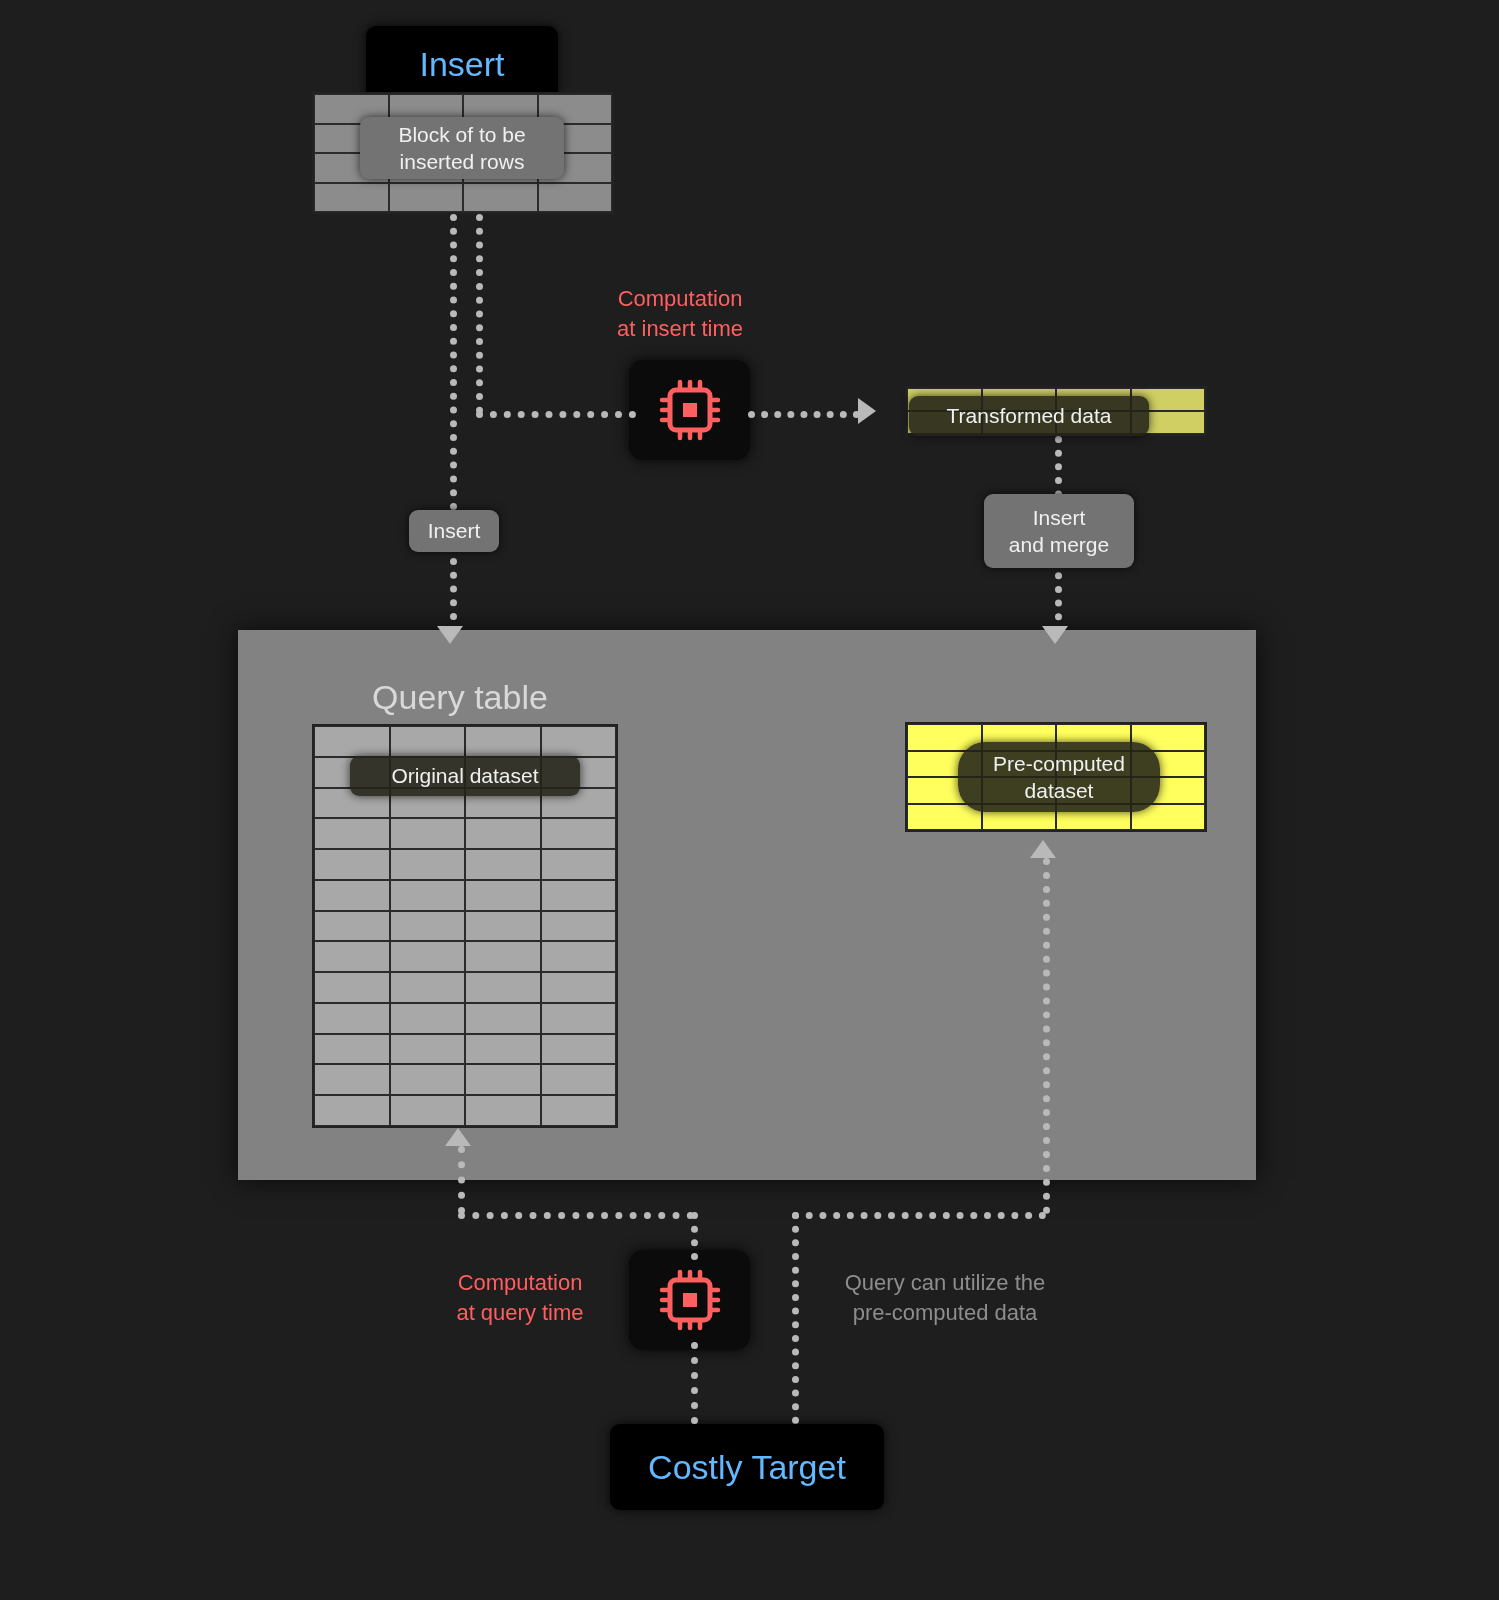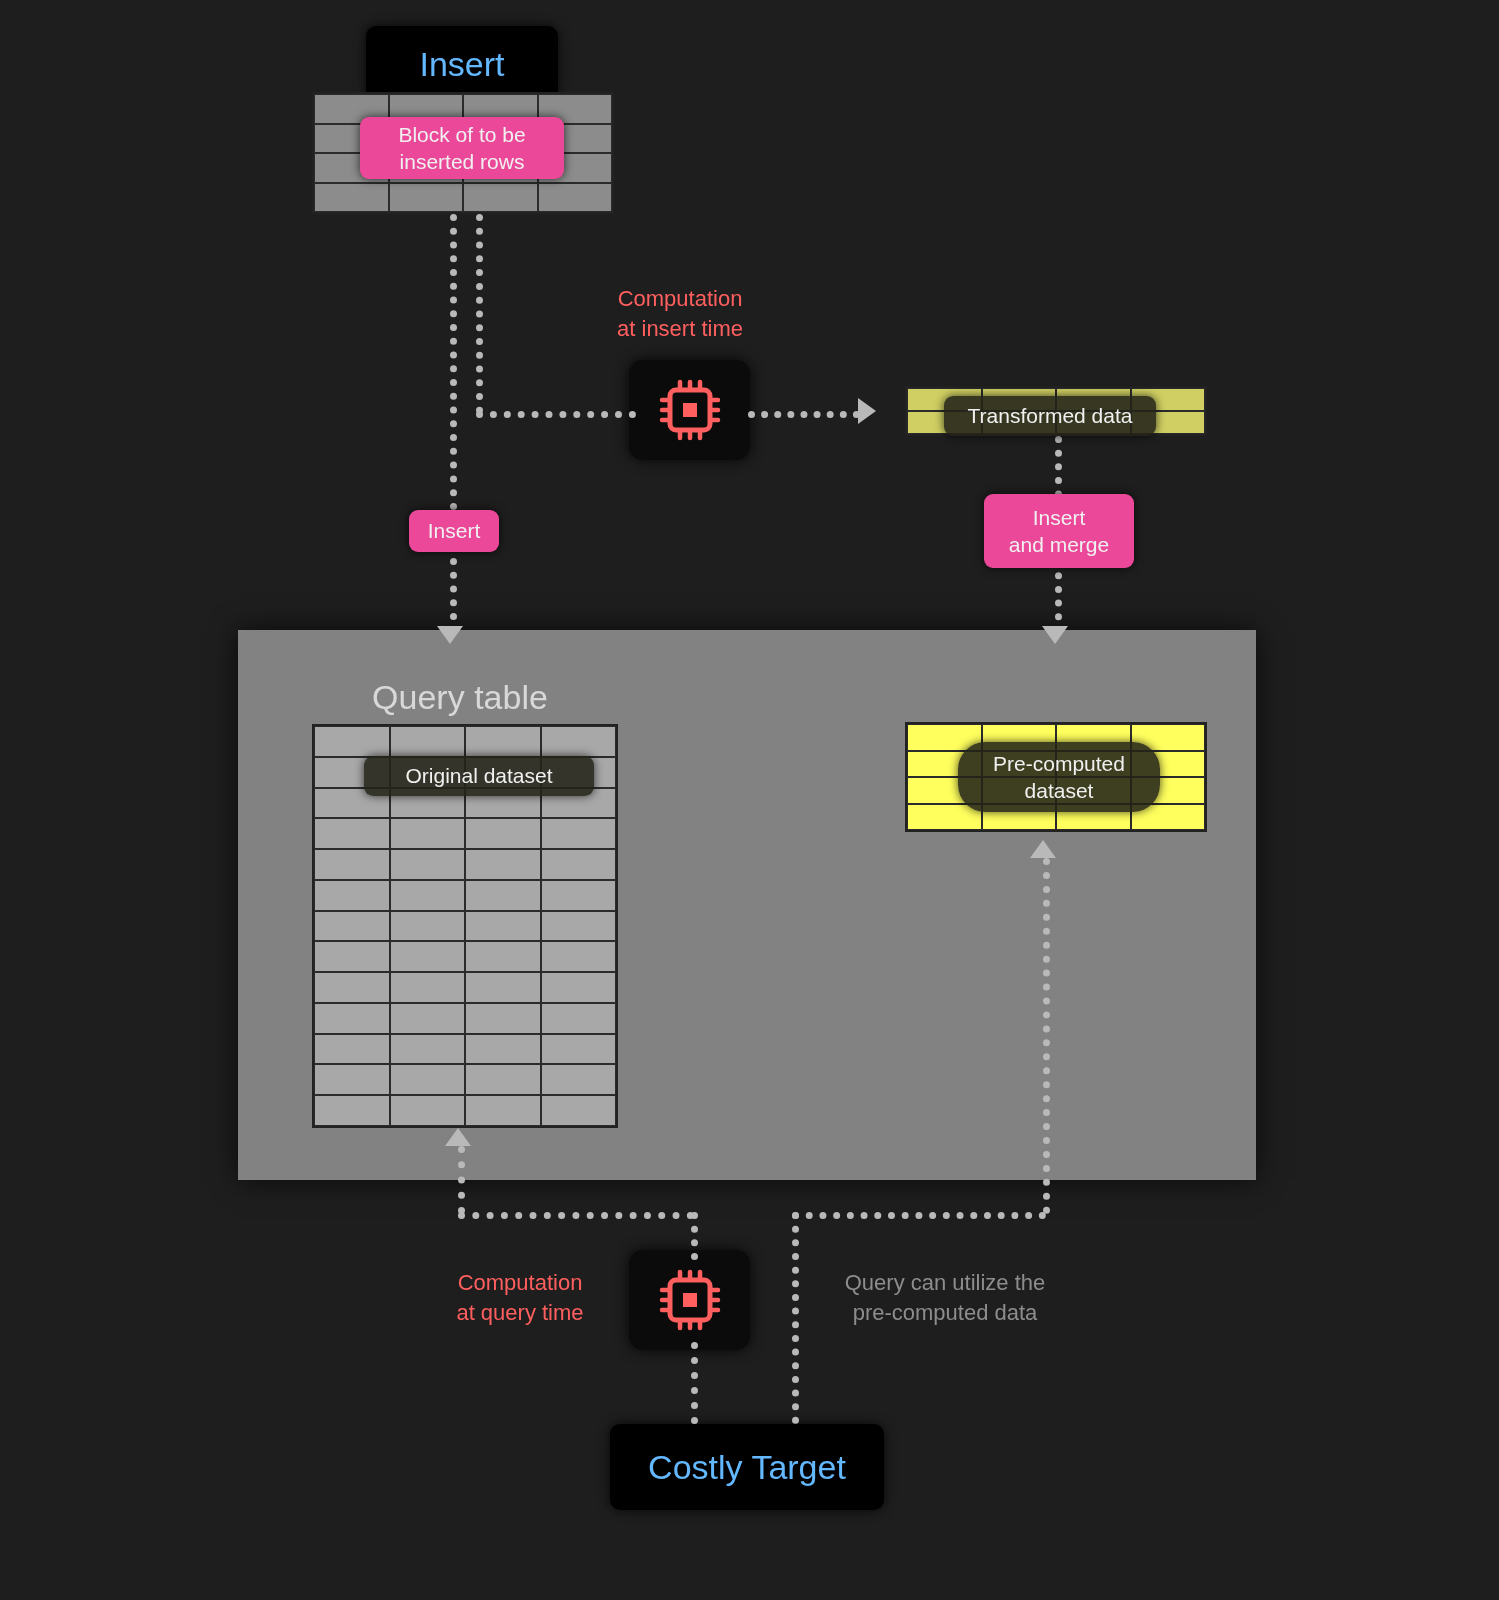--- a/index.html
+++ b/index.html
@@ -65,21 +65,21 @@
     font-size: 21px;
     line-height: 1.3;
     display: flex;
     align-items: center;
     justify-content: center;
     text-align: center;
     box-shadow: 0 0 10px rgba(0,0,0,0.7);
     z-index: 6;
   }
   .pill.dark {
-    background: #ec4899;
+    background: #737373;
   }
   .pill.translucent {
     background: rgba(35,35,25,0.88);
   }
 
   
   .tbl {
     position: absolute;
     display: grid;
     box-sizing: border-box;
@@ -210,21 +210,21 @@
   <div class="tbl olive" style="left:905px; top:386px; width:302px; height:50px; grid-template-columns: repeat(4,1fr); grid-template-rows: repeat(2,1fr);">
     <div class="cell"></div>
       <div class="cell"></div>
       <div class="cell"></div>
       <div class="cell"></div>
     <div class="cell"></div>
       <div class="cell"></div>
       <div class="cell"></div>
       <div class="cell"></div>
   </div>
-  <div class="pill translucent" style="left:944px; top:396px; width:212px; height:40px;">Transformed data</div>
+  <div class="pill translucent" style="left:909px; top:396px; width:240px; height:40px;">Transformed data</div>
 
   <div class="dot-v" style="left:1055px; top:436px; height:198px;"></div>
   <div class="arrow down" style="left:1042px; top:626px;"></div>
 
   <div class="pill dark" style="left:409px; top:510px; width:90px; height:42px;">Insert</div>
 
   <div class="pill dark" style="left:984px; top:494px; width:150px; height:74px; white-space:pre-line;">Insert
 and merge</div>
 
   <div id="panel" style="left:238px; top:630px; width:1018px; height:550px;"></div>
@@ -278,21 +278,21 @@
       <div class="cell"></div>
     <div class="cell"></div>
       <div class="cell"></div>
       <div class="cell"></div>
       <div class="cell"></div>
     <div class="cell"></div>
       <div class="cell"></div>
       <div class="cell"></div>
       <div class="cell"></div>
   </div>
-  <div class="pill translucent" style="left:350px; top:756px; width:230px; height:40px;margin-left:14px;">Original dataset</div>
+  <div class="pill translucent" style="left:350px; top:756px; width:230px; height:40px;">Original dataset</div>
 
   <div class="tbl yellow" style="left:905px; top:722px; width:302px; height:110px; grid-template-columns: repeat(4,1fr); grid-template-rows: repeat(4,1fr);">
     <div class="cell"></div>
       <div class="cell"></div>
       <div class="cell"></div>
       <div class="cell"></div>
     <div class="cell"></div>
       <div class="cell"></div>
       <div class="cell"></div>
       <div class="cell"></div>

